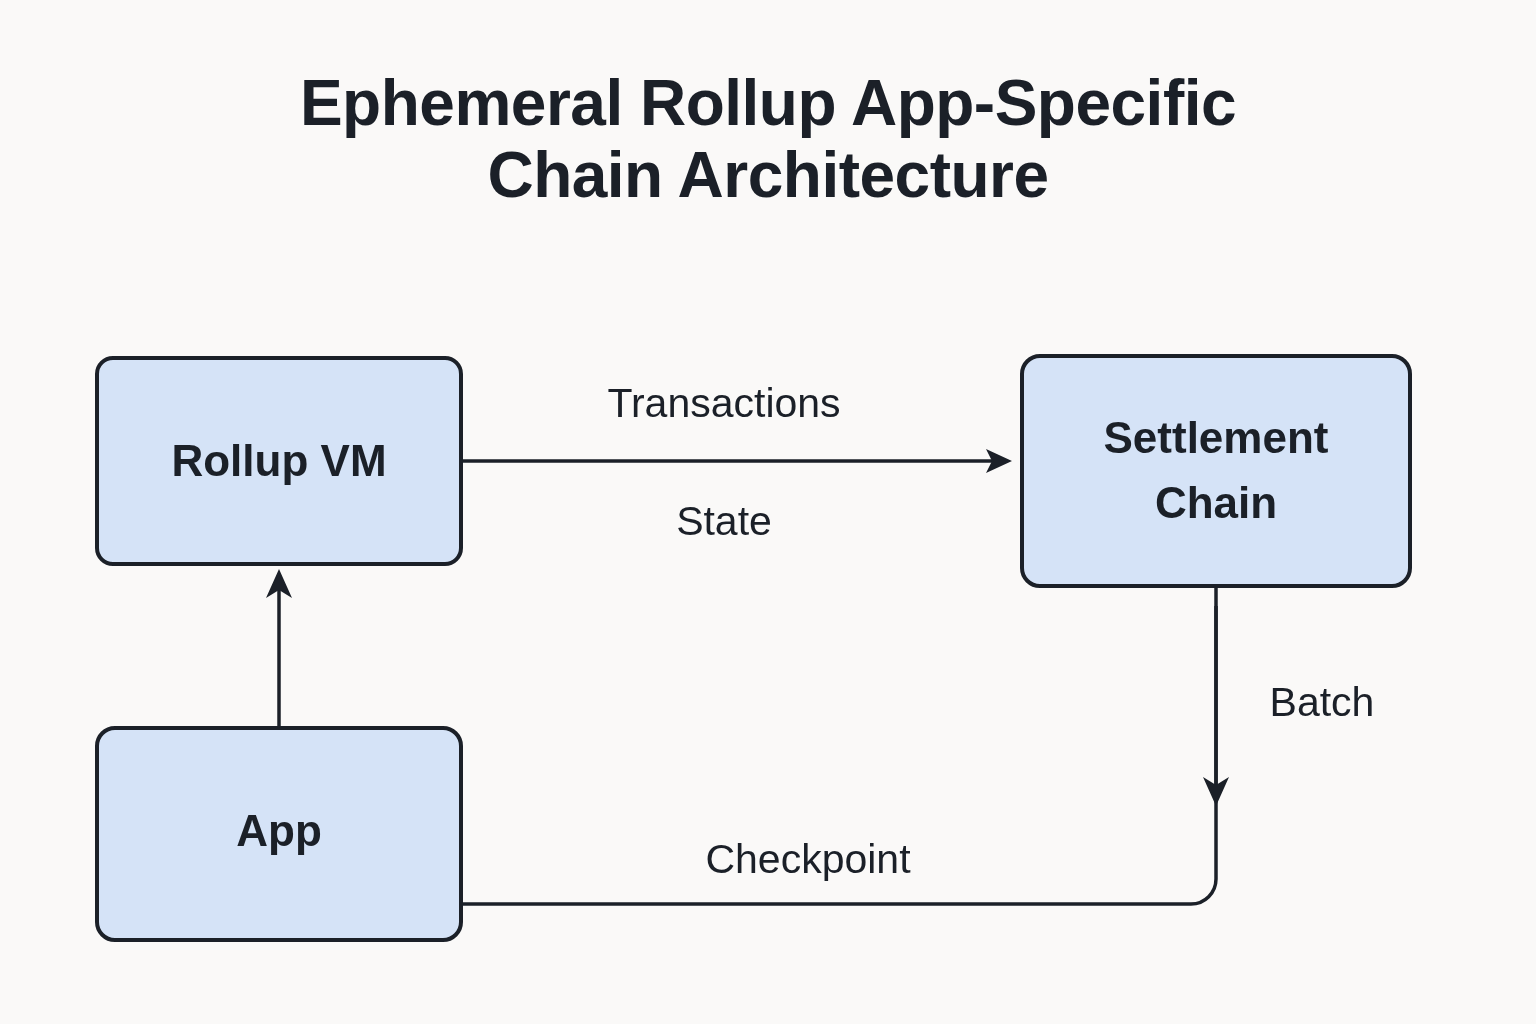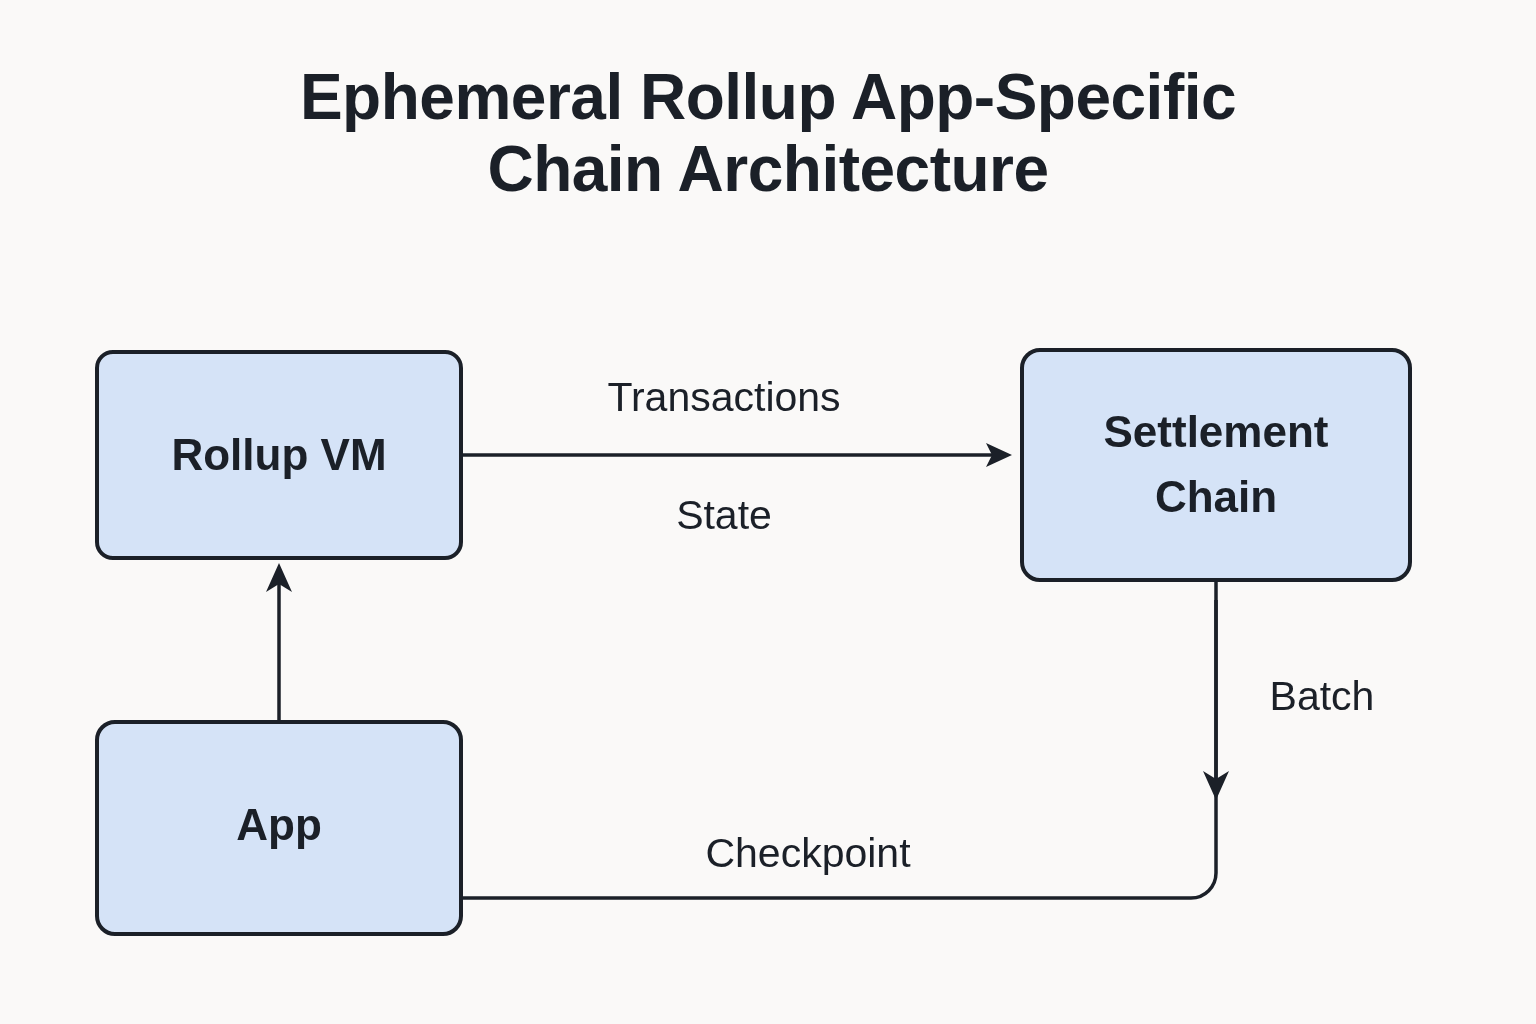--- a/index.html
+++ b/index.html
@@ -13,20 +13,21 @@
     background: #faf9f8;
     font-family: "Liberation Sans", "DejaVu Sans", sans-serif;
     overflow: hidden;
     position: relative;
   }
   #diagram-root {
     position: relative;
     width: 1536px;
     height: 808px;
     background: #faf9f8;
+    margin-top: 6px;
   }
   .diagram-title {
     position: absolute;
     left: 0;
     top: 62px;
     width: 1536px;
     text-align: center;
     font-size: 64px;
     line-height: 1.12;
     font-weight: 700;

